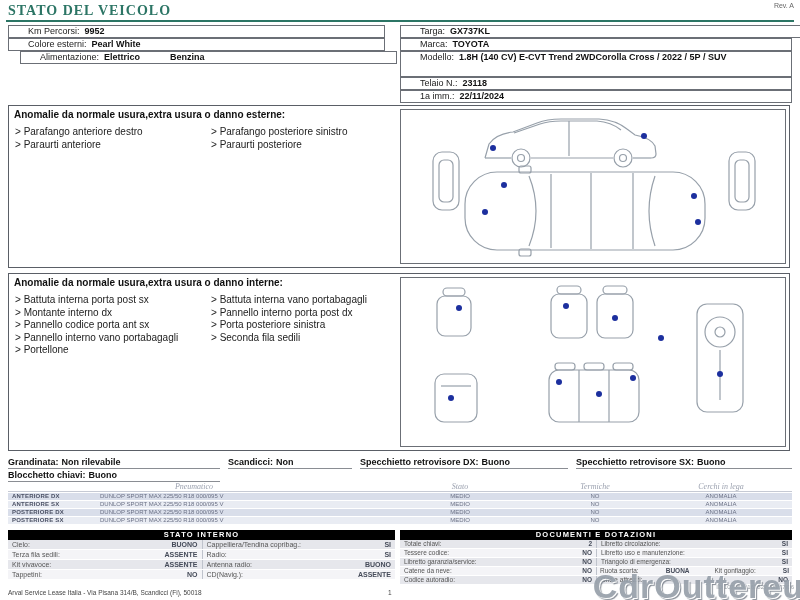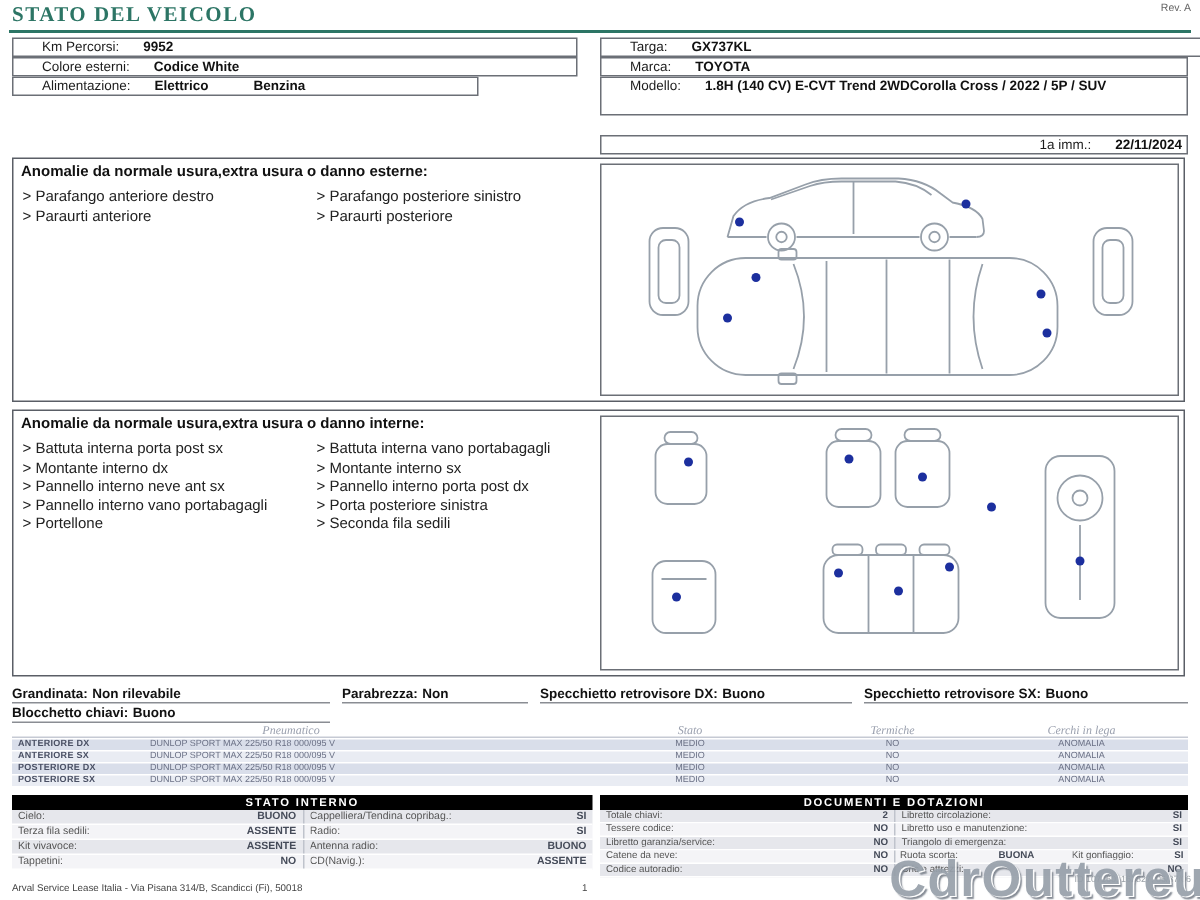--- a/index.html
+++ b/index.html
@@ -9,21 +9,21 @@
 
   .title { position:absolute; left:8px; top:3px; font-family:"Liberation Serif", serif;
            font-size:14px; font-weight:bold; letter-spacing:1px; color:#2c7565; }
   .rev { position:absolute; right:6px; top:2px; font-size:7px; color:#666; }
   .title-rule { position:absolute; left:6px; right:6px; top:20px; height:2px; background:#2c7565; }
 
   .field { position:absolute; border:1px solid #6b6f76; font-size:9px; line-height:11px;
            padding:0 3px; background:#fff; white-space:nowrap; overflow:hidden; }
   .field.wrap { white-space:normal; }
   .field .lbl { color:#1c1c1c;padding-left:16px; }
-  .field .val { font-weight:bold; margin-left:16px; }
+  .field .val { font-weight:bold; margin-left:5px; }
   .field .val2 { font-weight:bold; margin-left:30px; }
 
   .sec { position:absolute; left:8px; width:782px; border:1px solid #5a5e66; background:#fff; }
   .sec-title { position:absolute; left:5px; top:3px; font-size:10px; font-weight:bold; color:#111; }
   .anom-cols { position:absolute; left:6px; top:20px; width:386px; display:flex; gap:6px; }
   .anom { list-style:none; width:190px; font-size:10px; line-height:11.5px; color:#222; }
   .anom li { padding-left:9px; text-indent:-9px; margin-bottom:1px; }
   .anom li::before { content:"> "; }
   .diagram { position:absolute; right:3px; top:3px; border:1px solid #6b6f76; background:#fff; }
 
@@ -75,36 +75,39 @@
 <div class="page">
 
   <div class="title">STATO DEL VEICOLO</div>
   <div class="rev">Rev. A</div>
   <div class="title-rule"></div>
 
   <div class="field" style="left:8px; top:25px; width:377px; height:13px;">
     <span class="lbl">Km Percorsi:</span><span class="val">9952</span>
   </div>
   <div class="field" style="left:8px; top:38px; width:377px; height:13px;">
-    <span class="lbl">Colore esterni:</span><span class="val">Codice White</span>
-  </div>
-  <div class="field" style="left:8px; top:51px; width:311px; height:13px;">
+    <span class="lbl">Colore esterni:</span><span class="val">Pearl White</span>
+  </div>
+  <div class="field" style="left:20px; top:51px; width:377px; height:13px;">
     <span class="lbl">Alimentazione:</span><span class="val">Elettrico</span><span class="val2">Benzina</span>
   </div>
 
   <div class="field" style="left:400px; top:25px; width:440px; height:13px;">
     <span class="lbl">Targa:</span><span class="val">GX737KL</span>
   </div>
   <div class="field" style="left:400px; top:38px; width:392px; height:13px;">
     <span class="lbl">Marca:</span><span class="val">TOYOTA</span>
   </div>
   <div class="field wrap" style="left:400px; top:51px; width:392px; height:26px;">
     <span class="lbl">Modello:</span><span class="val">1.8H (140 CV) E-CVT Trend 2WDCorolla Cross / 2022 / 5P / SUV</span>
   </div>
-  <div class="field" style="left:400px; top:90px; width:392px; height:13px;text-align:right;">
+  <div class="field" style="left:400px; top:77px; width:392px; height:13px;">
+    <span class="lbl">Telaio N.:</span><span class="val">23118</span>
+  </div>
+  <div class="field" style="left:400px; top:90px; width:392px; height:13px;">
     <span class="lbl">1a imm.:</span><span class="val">22/11/2024</span>
   </div>
 
   <div class="sec" style="top:105px; height:163px;">
     <div class="sec-title">Anomalie da normale usura,extra usura o danno esterne:</div>
     <div class="anom-cols">
       <ul class="anom">
         <li>Parafango anteriore destro</li>
         <li>Paraurti anteriore</li>
       </ul>
@@ -154,27 +157,26 @@
       </svg>
     </div>
   </div>
 
   <div class="sec" style="top:273px; height:178px;">
     <div class="sec-title">Anomalie da normale usura,extra usura o danno interne:</div>
     <div class="anom-cols">
       <ul class="anom">
         <li>Battuta interna porta post sx</li>
         <li>Montante interno dx</li>
-        <li>Pannello interno neve ant sx</li>
+        <li>Pannello codice porta ant sx</li>
         <li>Pannello interno vano portabagagli</li>
         <li>Portellone</li>
       </ul>
       <ul class="anom">
         <li>Battuta interna vano portabagagli</li>
-        <li>Montante interno sx</li>
         <li>Pannello interno porta post dx</li>
         <li>Porta posteriore sinistra</li>
         <li>Seconda fila sedili</li>
       </ul>
     </div>
     <div class="diagram" style="width:386px; height:170px;">
       <svg width="384" height="168" viewBox="0 0 384 168">
         <g class="ln">
 
           <rect x="36" y="18" width="34" height="40" rx="8"></rect>
@@ -211,21 +213,21 @@
           <circle class="dot" cx="260" cy="60" r="3"></circle>
         </g>
       </svg>
     </div>
   </div>
 
   <div class="cond" style="left:8px; top:457px; width:212px;">
     <span class="clbl">Grandinata:</span><span class="cval">Non rilevabile</span>
   </div>
   <div class="cond" style="left:228px; top:457px; width:124px;">
-    <span class="clbl">Parabrezza:</span><span class="cval">Non</span>
+    <span class="clbl">Scandicci:</span><span class="cval">Non</span>
   </div>
   <div class="cond" style="left:360px; top:457px; width:208px;">
     <span class="clbl">Specchietto retrovisore DX:</span><span class="cval">Buono</span>
   </div>
   <div class="cond" style="left:576px; top:457px; width:216px;">
     <span class="clbl">Specchietto retrovisore SX:</span><span class="cval">Buono</span>
   </div>
   <div class="cond" style="left:8px; top:470px; width:212px;">
     <span class="clbl">Blocchetto chiavi:</span><span class="cval">Buono</span>
   </div>

